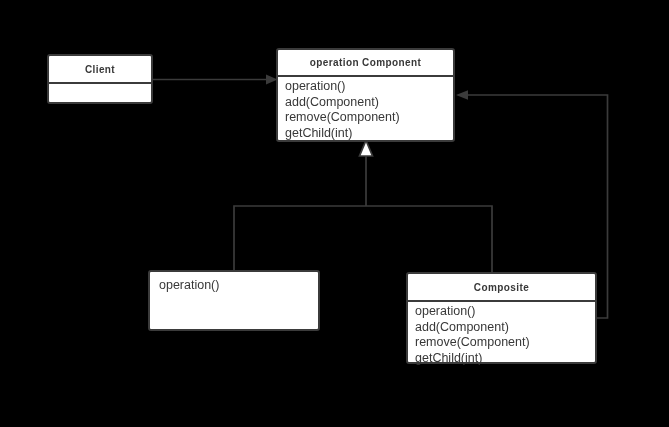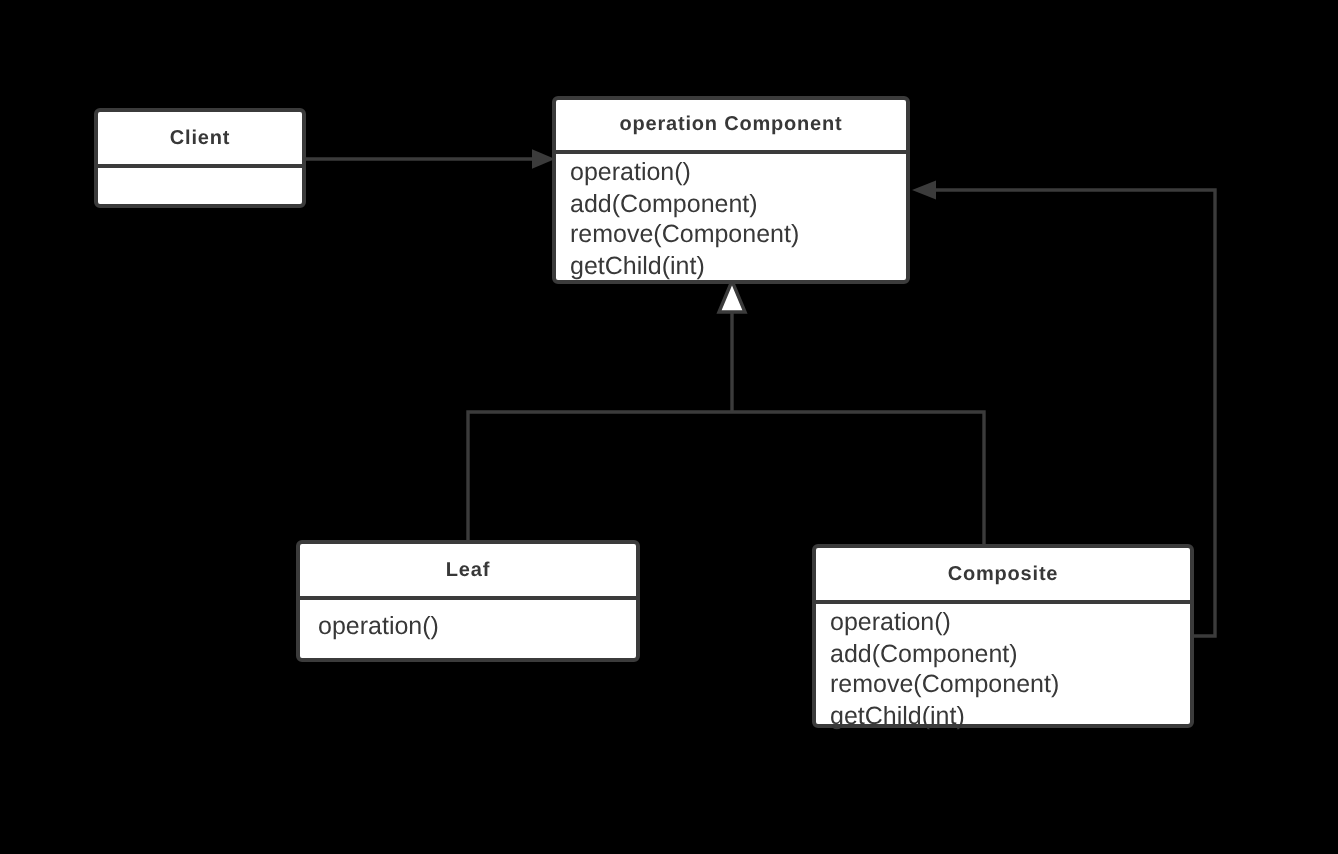--- a/index.html
+++ b/index.html
@@ -95,21 +95,20 @@
     <div class="uml-title">operation Component</div>
     <div class="uml-body">
       <div class="method">operation()</div>
       <div class="method">add(Component)</div>
       <div class="method">remove(Component)</div>
       <div class="method">getChild(int)</div>
     </div>
   </div>
 
   <div class="uml-box" id="node-leaf">
-    <div class="uml-title">Leaf</div>
     <div class="uml-body">
       <div class="method">operation()</div>
     </div>
   </div>
 
   <div class="uml-box" id="node-composite">
     <div class="uml-title">Composite</div>
     <div class="uml-body">
       <div class="method">operation()</div>
       <div class="method">add(Component)</div>

